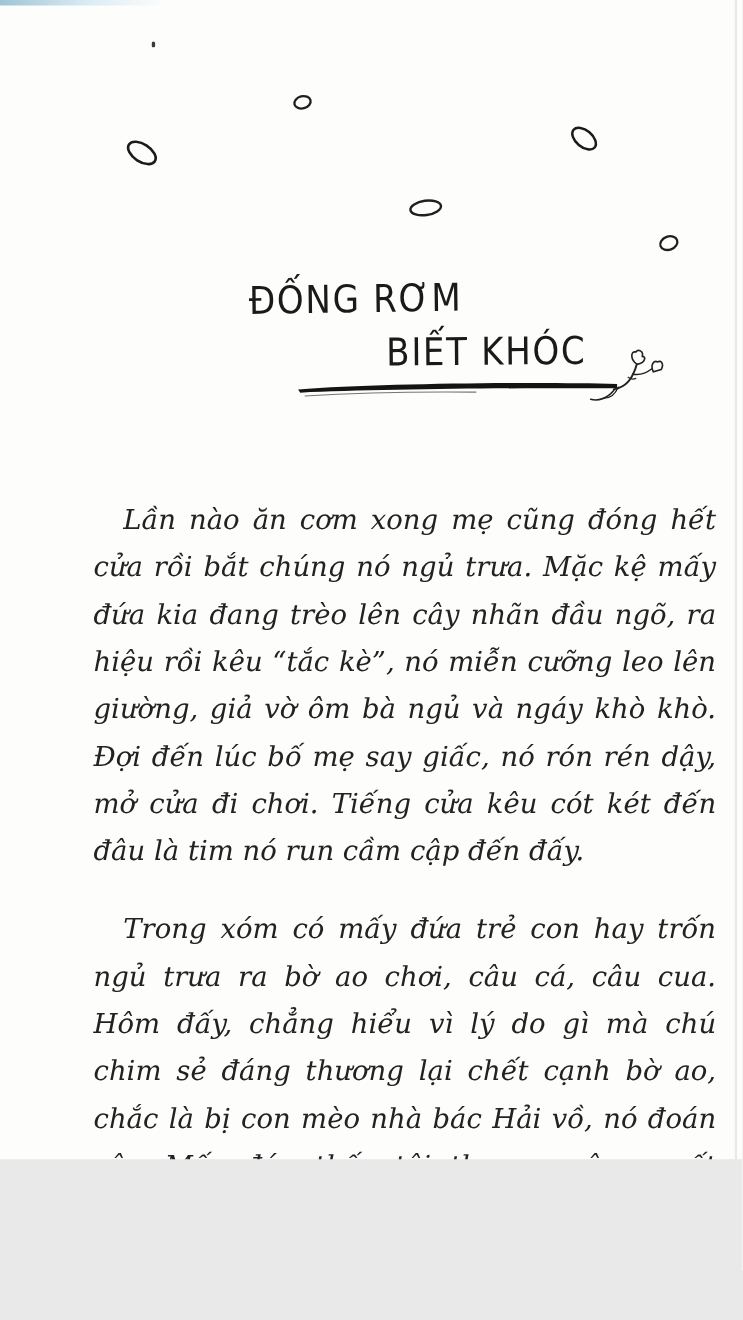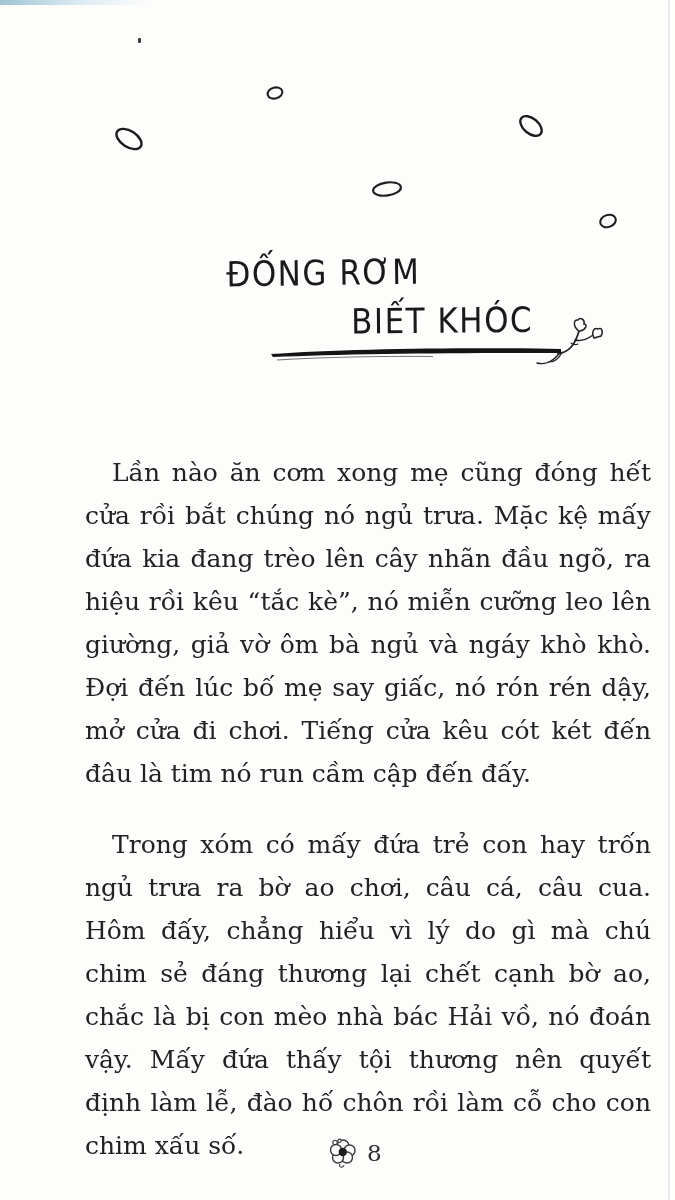--- a/index.html
+++ b/index.html
@@ -1,18 +1,18 @@
 <!DOCTYPE html>
 <html><head>
 <meta charset="utf-8">
 <style>
   html,body { margin:0; padding:0; background:#e9e9e9; }
   .page {
     position:relative;
-    width:675px; height:1200px;
+    width:675px; height:1054px;
     margin:0 auto;
     background:#fdfdfc;
     overflow:hidden;
     font-family:"DejaVu Serif", serif;
   }
   
   .scan-top {
     position:absolute; left:0; top:0; width:150px; height:5px;
     background:linear-gradient(90deg, rgba(150,190,208,.9) 0%, rgba(200,225,238,.6) 55%, rgba(255,255,255,0) 100%);
   }
@@ -37,21 +37,21 @@
   }
   .title-line.l1 { left:226px; top:254px; transform:scaleY(1.12) rotate(-0.8deg); }
   .title-line.l2 { left:351px; top:301px; transform:scaleY(1.12) rotate(-0.5deg); }
   .title-underline { position:absolute; left:265px; top:316px; }
   
   .body-text {
     position:absolute; left:85px; top:451px; width:566px;
     font-size:25px; line-height:43px;
     color:#222; text-align:justify;
   }
-  .body-text p { margin:0 0 28px 0; text-indent:27px; }
+  .body-text p { margin:0 0 28px 0; text-indent:27px;font-style:italic; }
   
   .footer {
     position:absolute; left:330px; top:1138px;
     display:flex; align-items:center; gap:11px;
   }
   .page-number {
     font-family:"DejaVu Serif", serif;
     font-size:23px; color:#2e2e2e; line-height:1;
   }
 </style>

